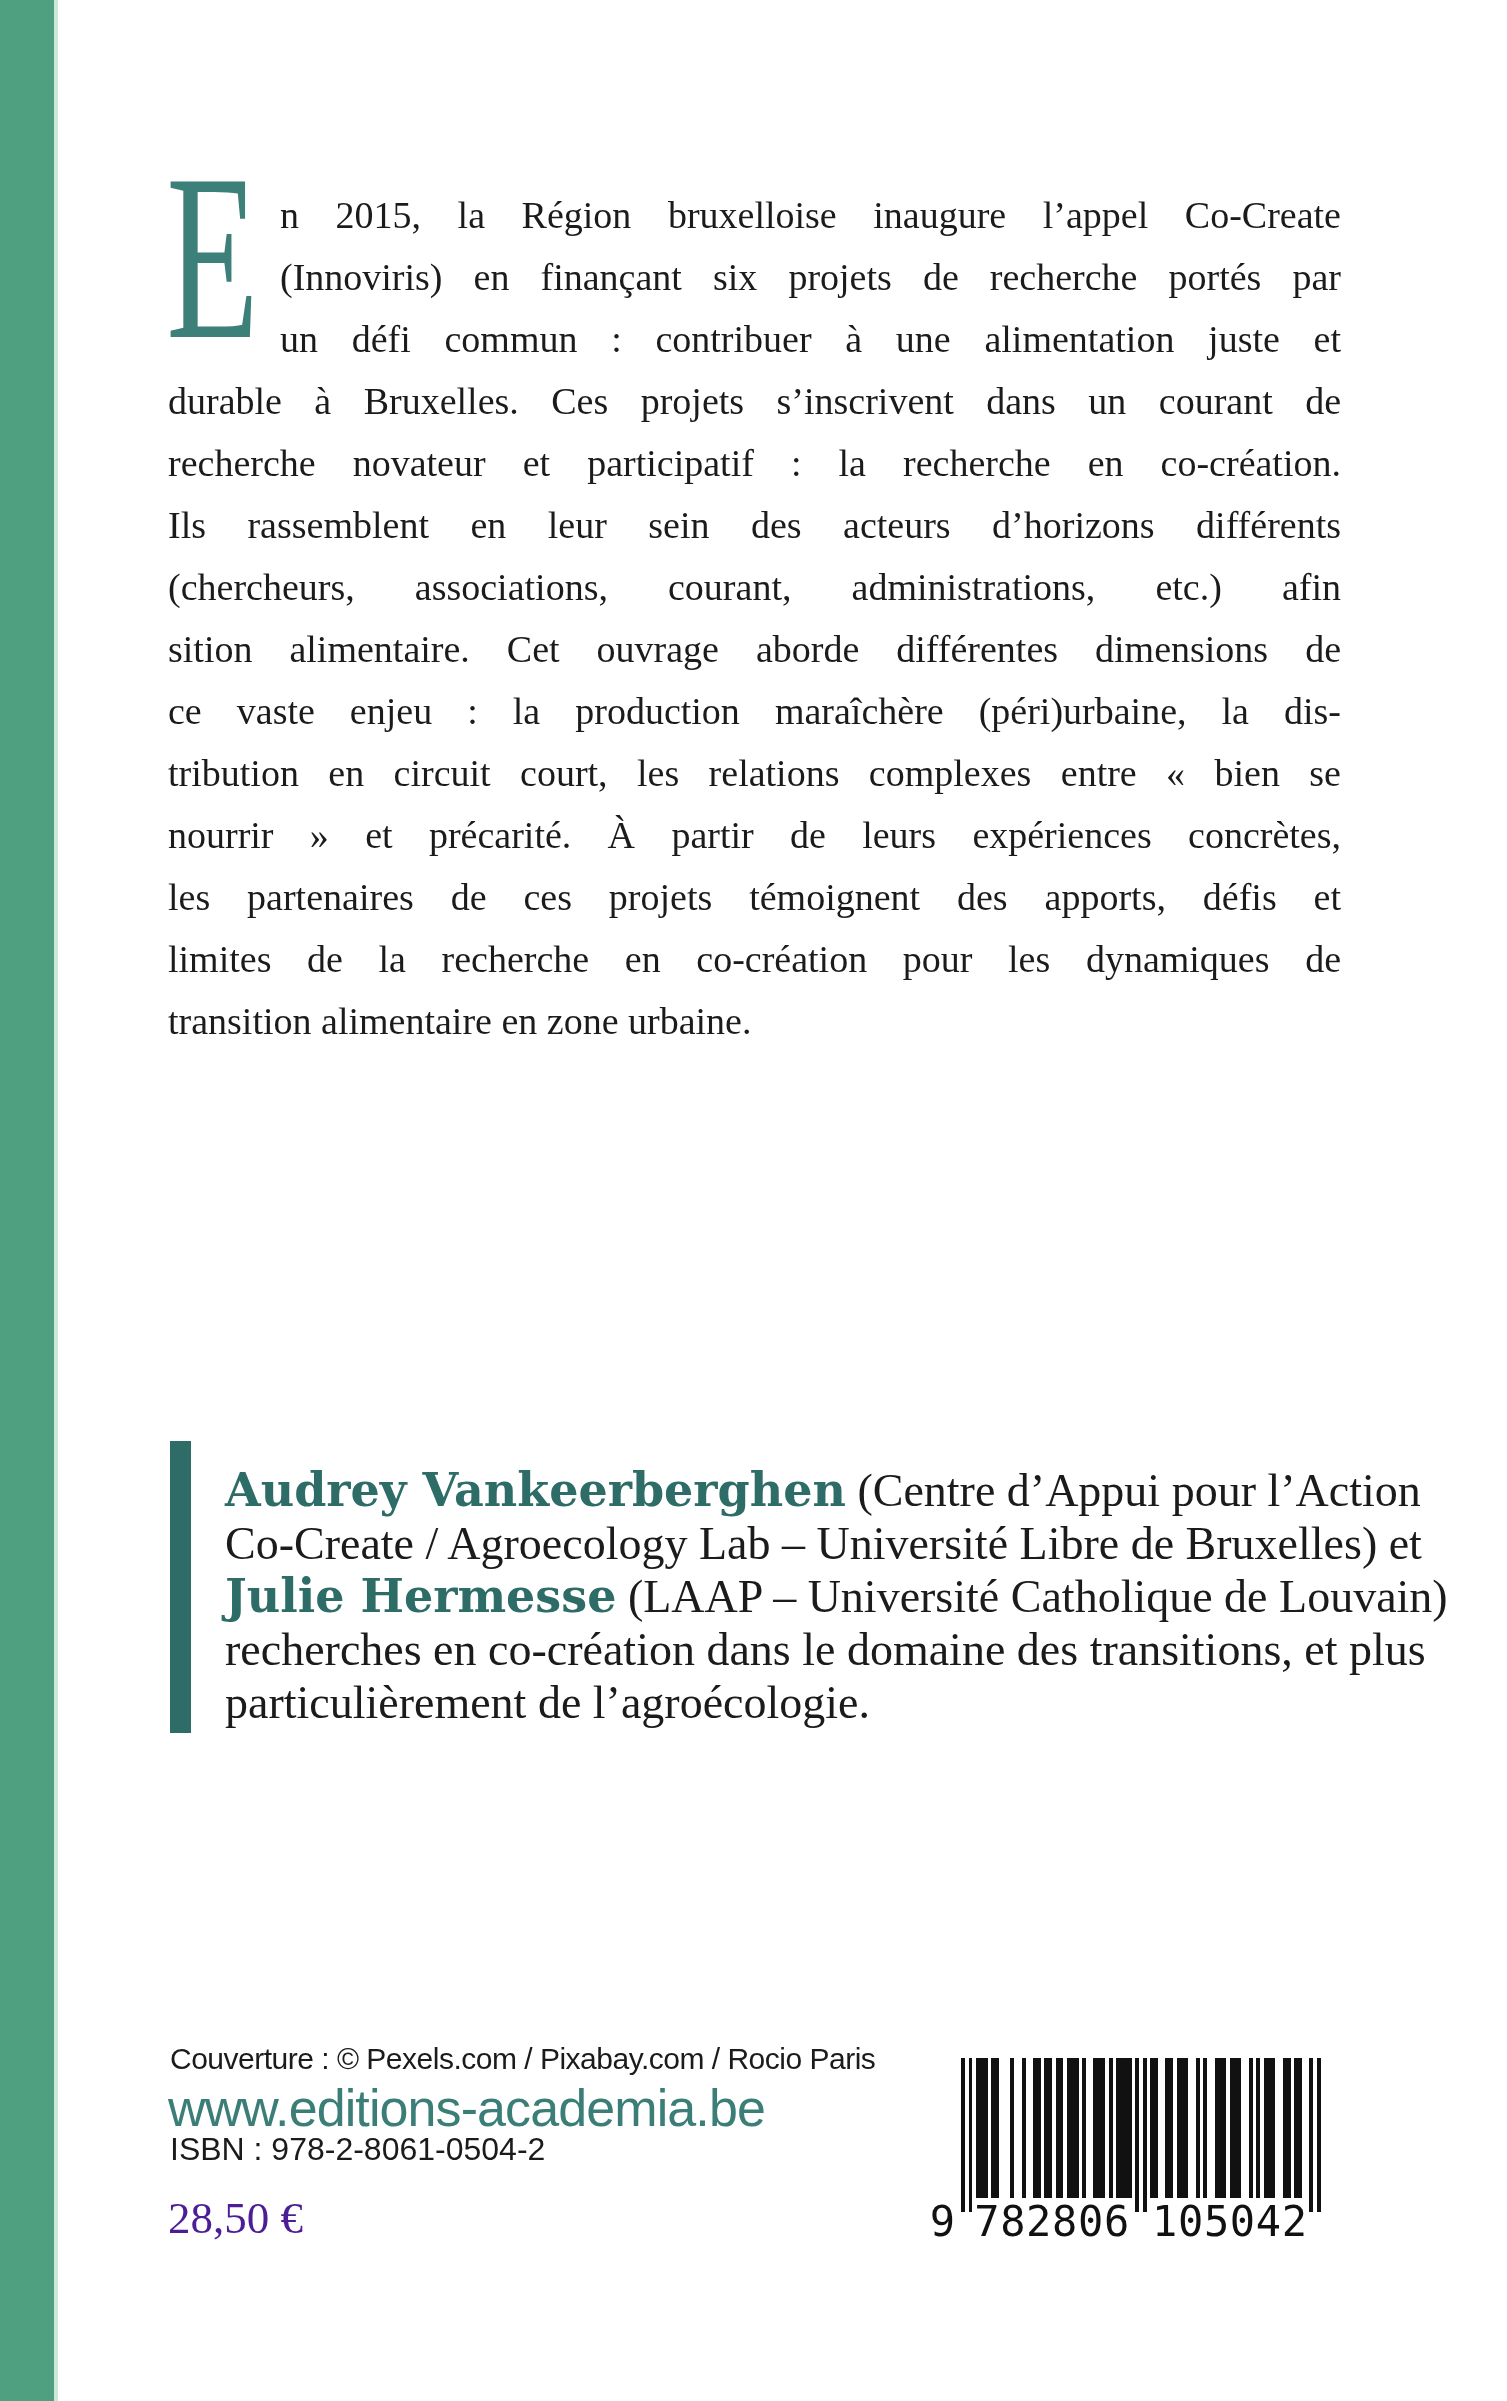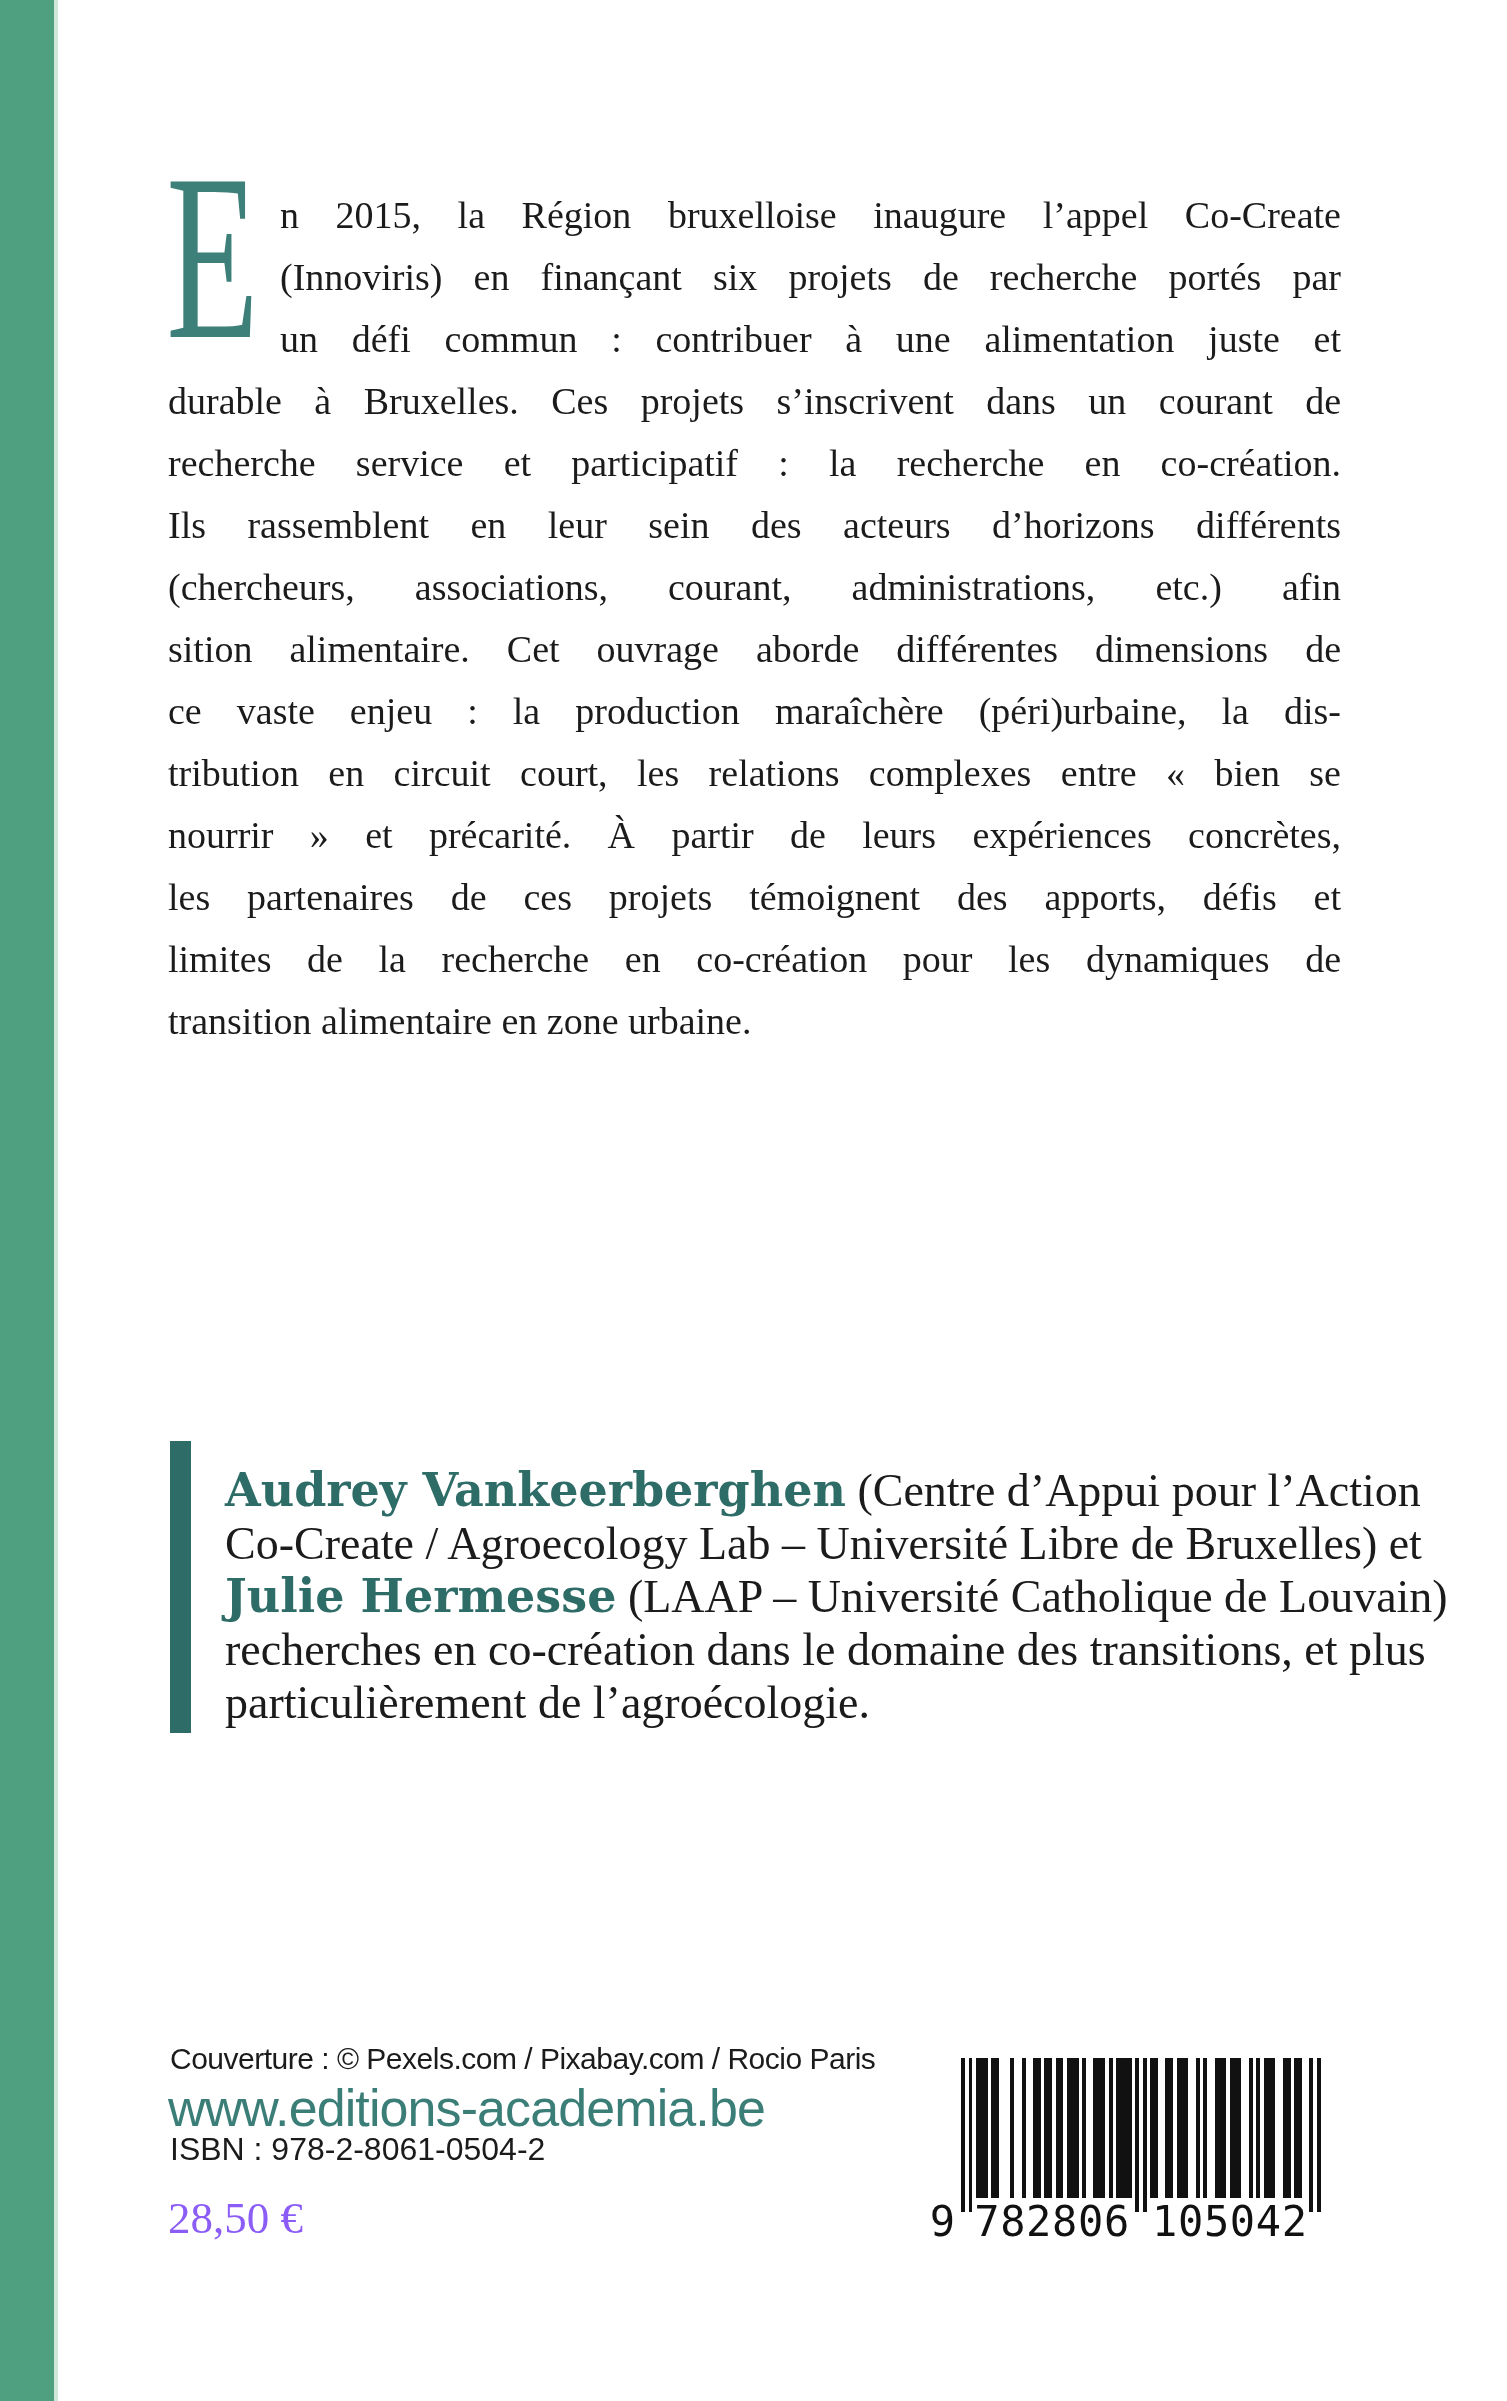--- a/index.html
+++ b/index.html
@@ -57,21 +57,21 @@
     text-decoration:none;
   }
   #isbn{
     position:absolute;left:170px;top:2131px;
     font-family:"Liberation Sans", sans-serif;
     font-size:32px;color:#1b1b1b;
   }
   #price{
     position:absolute;left:168px;top:2192px;
     font-family:"Liberation Serif", serif;
-    font-size:45px;color:#8b5cf6;text-align:right;
+    font-size:45px;color:#4c1d95;text-align:right;
   }
 
   
   #barcode{position:absolute;left:961px;top:2058px;width:360px;height:185px;}
   .bc-bar{position:absolute;top:0;background:#111111;}
   .bc-digits{
     position:absolute;top:142px;height:44px;
     font-family:"DejaVu Sans Mono", monospace;
     font-size:42px;line-height:44px;color:#111111;
     display:flex;justify-content:space-between;
@@ -92,21 +92,21 @@
     <div id="dropcap-box">
       <svg width="97" height="170" viewBox="0 0 102 180" style="font-size:40px">
         <text x="0" y="172" font-family="Liberation Serif, serif" font-size="252" fill="#3d7f79" textLength="98" lengthAdjust="spacingAndGlyphs">E</text>
       </svg>
     </div>
     <div id="summary-lines">
         <div class="par-line indent">n 2015, la Région bruxelloise inaugure l’appel Co-Create</div>
         <div class="par-line indent">(Innoviris) en finançant six projets de recherche portés par</div>
         <div class="par-line indent">un défi commun : contribuer à une alimentation juste et</div>
         <div class="par-line">durable à Bruxelles. Ces projets s’inscrivent dans un courant de</div>
-        <div class="par-line">recherche service et participatif : la recherche en co-création.</div>
+        <div class="par-line">recherche novateur et participatif : la recherche en co-création.</div>
         <div class="par-line">Ils rassemblent en leur sein des acteurs d’horizons différents</div>
         <div class="par-line">(chercheurs, associations, courant, administrations, etc.) afin</div>
         <div class="par-line">sition alimentaire. Cet ouvrage aborde différentes dimensions de</div>
         <div class="par-line">ce vaste enjeu : la production maraîchère (péri)urbaine, la dis-</div>
         <div class="par-line">tribution en circuit court, les relations complexes entre « bien se</div>
         <div class="par-line">nourrir » et précarité. À partir de leurs expériences concrètes,</div>
         <div class="par-line">les partenaires de ces projets témoignent des apports, défis et</div>
         <div class="par-line">limites de la recherche en co-création pour les dynamiques de</div>
         <div class="par-line lastline">transition alimentaire en zone urbaine.</div>
       </div>

